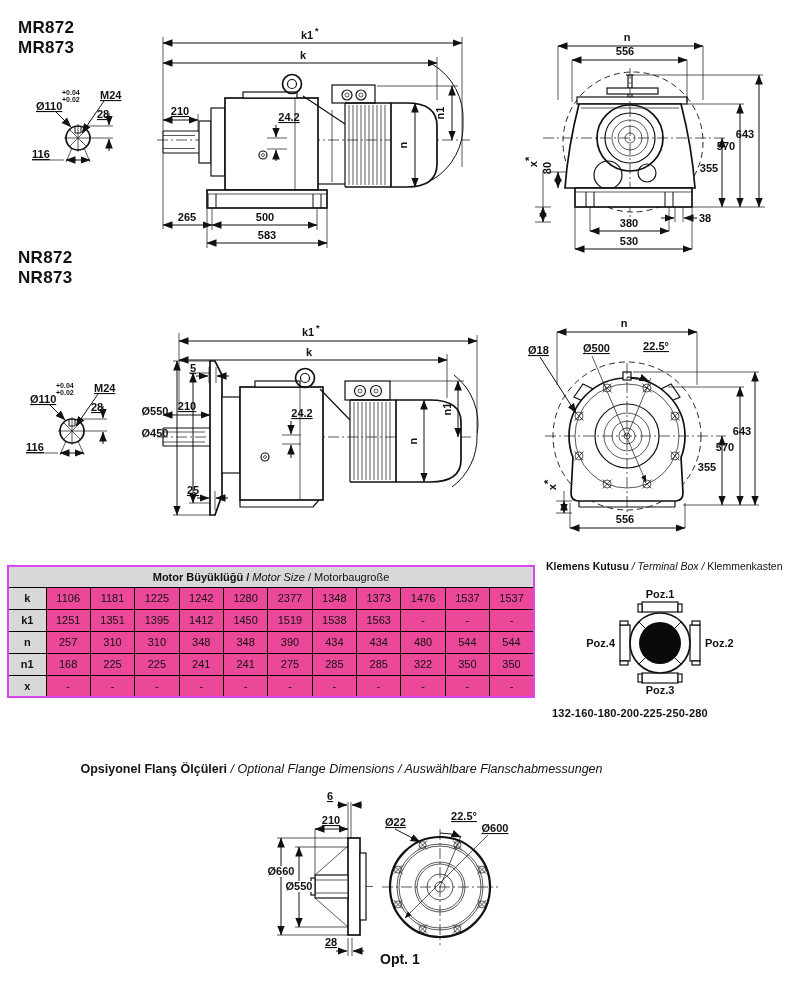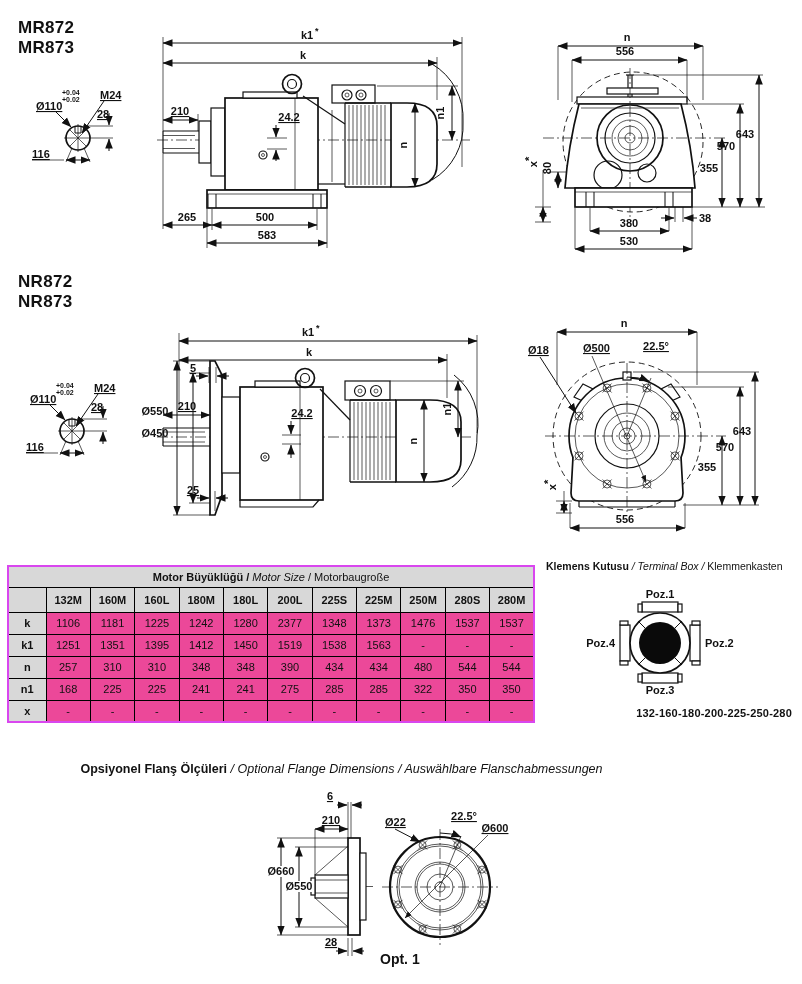--- a/index.html
+++ b/index.html
@@ -20,21 +20,21 @@
   .dc{stroke:#111;stroke-width:.9;stroke-dasharray:6 4;fill:none}
   .wf{fill:#fff}
   .dim-table{position:absolute;left:7px;top:565px;width:528px;border-collapse:collapse;table-layout:fixed;font-size:11px;border:2px solid #d946ef}
   .dim-table th,.dim-table td{border:1px solid #000;text-align:center;vertical-align:middle;padding:0}
   .dim-table .title-row th{background:#d8d8d8;height:21px}
   .dim-table .hdr th{background:#d8d8d8;height:25px;font-size:11px}
   .dim-table td{height:22px;font-weight:normal;background:#ec4899}
   .dim-table .rl{background:#d8d8d8;font-weight:bold}
   .b{font-weight:bold}.i{font-style:italic;font-weight:normal}.n{font-weight:normal}
   .tb-title{position:absolute;left:546px;top:560px;font-size:10.5px;white-space:nowrap}
-  .tb-sizes{position:absolute;left:552px;top:707px;width:240px;text-align:right;font-size:11px;font-weight:600;letter-spacing:.2px}
+  .tb-sizes{position:absolute;left:552px;top:707px;width:240px;text-align:left;font-size:11px;font-weight:600;letter-spacing:.2px}
   .flange-title{position:absolute;left:0;top:762px;width:683px;text-align:center;font-size:12.5px}
   .opt-caption{position:absolute;left:380px;top:951px;font-size:14px;font-weight:bold}
 </style>
 </head>
 <body>
 
 <div class="abs model-label" style="left:18px;top:18px">
   <div>MR872</div>
   <div>MR873</div>
 </div>
@@ -229,21 +229,21 @@
     <line x1="43" y1="150" x2="43" y2="166" class="ln" marker-start="url(#aC)" marker-end="url(#aC)"></line>
     <text transform="rotate(-90 36 146)" x="36" y="146" text-anchor="middle">80</text>
     <line x1="28" y1="148" x2="28" y2="185" class="thin"></line>
     <line x1="20" y1="185" x2="36" y2="185" class="thin"></line>
     <line x1="20" y1="200" x2="36" y2="200" class="thin"></line>
     <line x1="28" y1="185" x2="28" y2="200" class="ln" marker-start="url(#aC)" marker-end="url(#aC)"></line>
     <text transform="rotate(-90 22 140)" x="22" y="140" text-anchor="middle"><tspan>x</tspan><tspan dy="-4" class="st">*</tspan></text>
   </g>
 </svg>
 
-<div class="abs model-label" style="left:18px;top:272px">
+<div class="abs model-label" style="left:18px;top:248px">
   <div>NR872</div>
   <div>NR873</div>
 </div>
 
 <svg style="left:14px;top:375px" width="130" height="95" viewBox="0 0 130 95">
   <defs>
       <marker id="aD" viewBox="0 0 10 10" refX="9.5" refY="5" markerWidth="10" markerHeight="10" orient="auto-start-reverse">
         <path d="M0,1.2 L10,5 L0,8.8 Z" fill="#111"></path>
       </marker>
     </defs>
@@ -449,34 +449,20 @@
 
 <table class="dim-table">
   <colgroup>
       <col style="width:38px">
       <col span="11">
     </colgroup>
   <tbody>
       <tr class="title-row">
     <th colspan="12"><span class="b">Motor Büyüklüğü / </span><span class="i">Motor Size</span><span class="n"> / Motorbaugroße</span></th>
   </tr>
-  <tr class="hdr">
-    <th class="rl"></th>
-    <th>132M</th>
-    <th>160M</th>
-    <th>160L</th>
-    <th>180M</th>
-    <th>180L</th>
-    <th>200L</th>
-    <th>225S</th>
-    <th>225M</th>
-    <th>250M</th>
-    <th>280S</th>
-    <th>280M</th>
-  </tr>
   <tr>
     <th class="rl">k</th>
     <td>1106</td>
         <td>1181</td>
         <td>1225</td>
         <td>1242</td>
         <td>1280</td>
         <td>2377</td>
         <td>1348</td>
         <td>1373</td>

